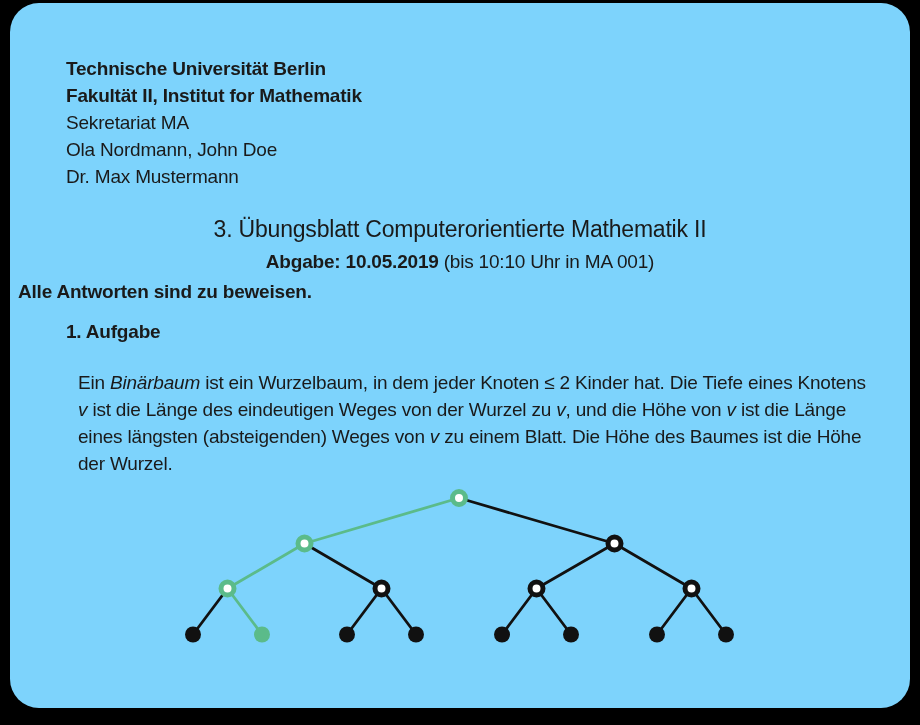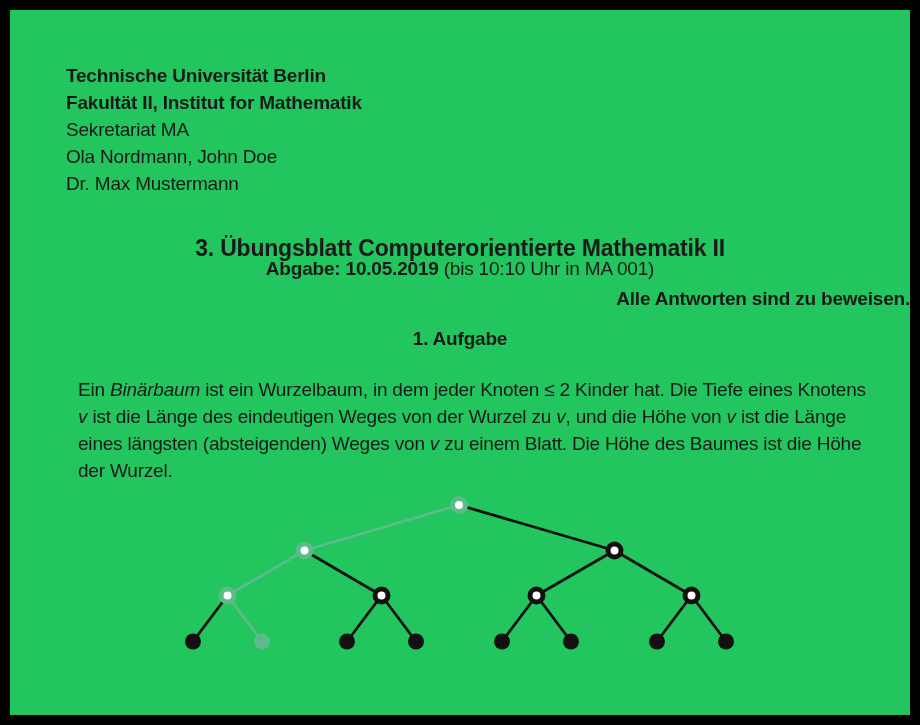--- a/index.html
+++ b/index.html
@@ -11,28 +11,29 @@
   .canvas {
     position: relative;
     width: 920px;
     height: 725px;
     background: #000;
     overflow: hidden;
   }
   .page {
     position: absolute;
     left: 10px;
-    top: 10px;
+    top: 3px;
     width: 900px;
     height: 705px;
-    background: #22c55e;
+    background: #7dd3fc;
     color: #1a1a1a;
     font-size: 19px;
     line-height: 27px;
     letter-spacing: -0.2px;
+    border-radius: 29px;
   }
   .bold { font-weight: bold; }
   .header-left {
     position: absolute;
     left: 56px;
     top: 52px;
   }
   .header-right {
     position: absolute;
     right: 56px;
@@ -40,45 +41,46 @@
     text-align: right;
   }
   .doc-title {
     position: absolute;
     left: 0;
     right: 0;
     top: 211px;
     text-align: center;
     font-size: 23px;
     line-height: 30px;
-    font-weight: bold;
-    margin: 12px;
+    font-weight: normal;
+    margin: 0;
   }
   .deadline-line {
     position: absolute;
     left: 0;
     right: 0;
     top: 245px;
     text-align: center;
   }
   .note-line {
     position: absolute;
     left: 0;
     right: 0;
     top: 275px;
-    text-align: right;
+    text-align: left;
     font-weight: bold;
+    padding-left: 8px;
   }
   .task-row {
     position: absolute;
     left: 56px;
     right: 56px;
     top: 315px;
     display: flex;
-    justify-content: center;
+    justify-content: flex-start;
   }
   .task-paragraph {
     position: absolute;
     left: 56px;
     top: 354px;
     width: 792px;
     margin: 12px;
     text-align: left;
   }
   .tree-svg {

